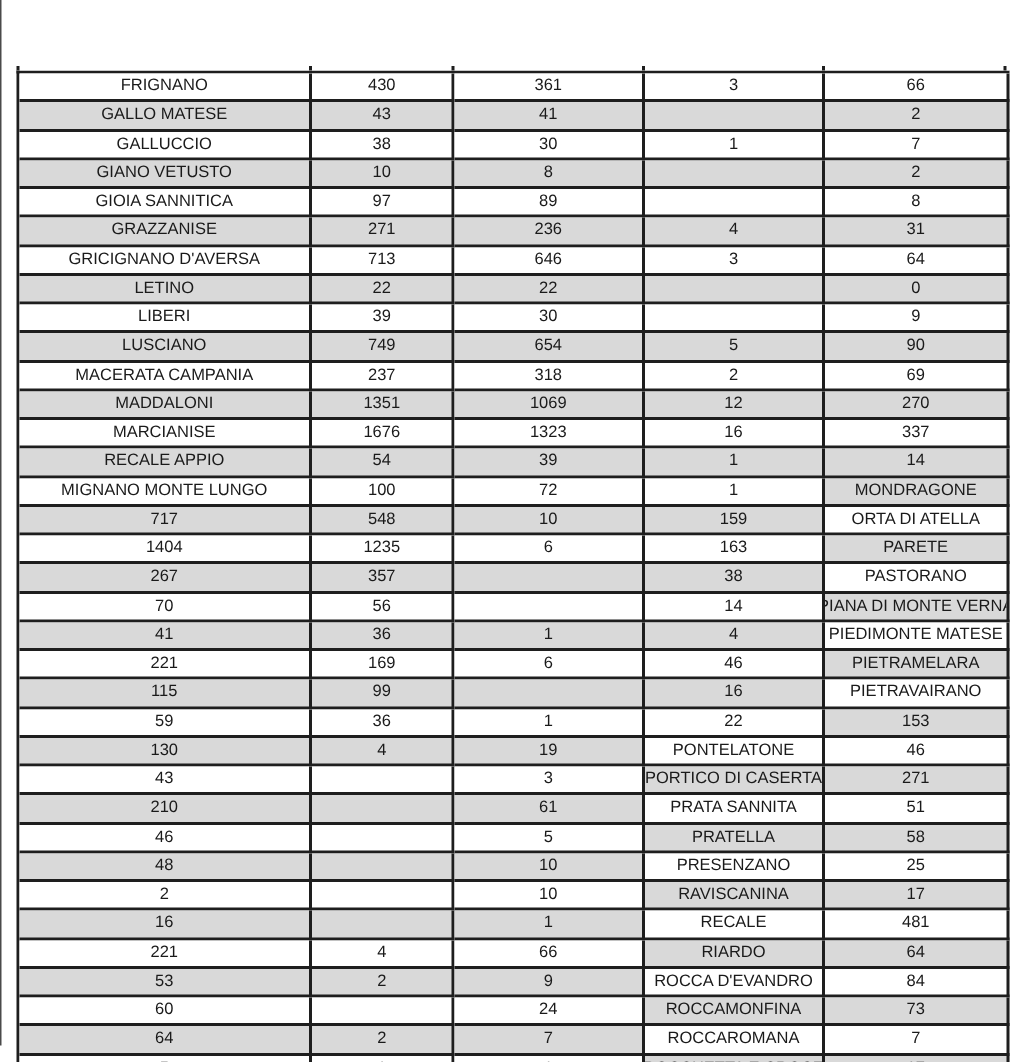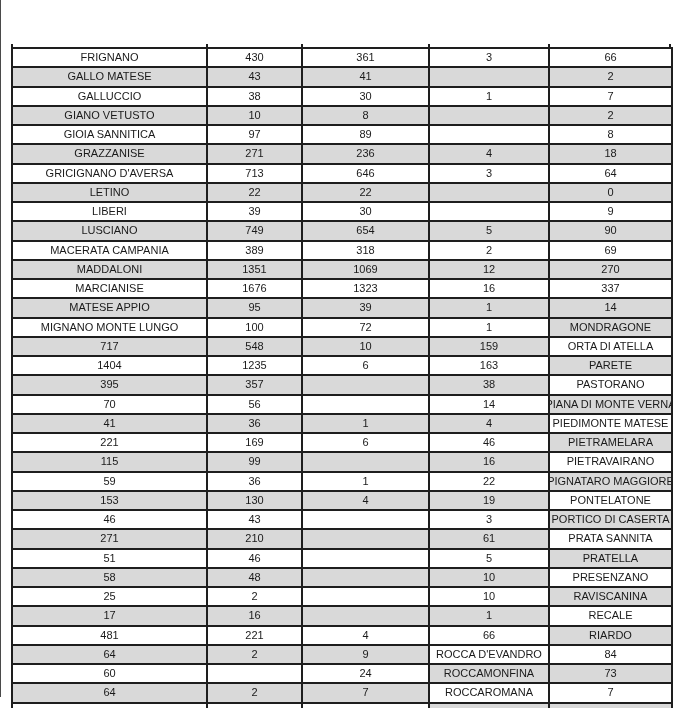--- a/index.html
+++ b/index.html
@@ -106,21 +106,21 @@
       <div class="cell alt">2</div>
       <div class="cell">GIOIA SANNITICA</div>
       <div class="cell">97</div>
       <div class="cell">89</div>
       <div class="cell"></div>
       <div class="cell">8</div>
       <div class="cell alt">GRAZZANISE</div>
       <div class="cell alt">271</div>
       <div class="cell alt">236</div>
       <div class="cell alt">4</div>
-      <div class="cell alt">18</div>
+      <div class="cell alt">31</div>
       <div class="cell">GRICIGNANO D'AVERSA</div>
       <div class="cell">713</div>
       <div class="cell">646</div>
       <div class="cell">3</div>
       <div class="cell">64</div>
       <div class="cell alt">LETINO</div>
       <div class="cell alt">22</div>
       <div class="cell alt">22</div>
       <div class="cell alt"></div>
       <div class="cell alt">0</div>
@@ -128,55 +128,55 @@
       <div class="cell">39</div>
       <div class="cell">30</div>
       <div class="cell"></div>
       <div class="cell">9</div>
       <div class="cell alt">LUSCIANO</div>
       <div class="cell alt">749</div>
       <div class="cell alt">654</div>
       <div class="cell alt">5</div>
       <div class="cell alt">90</div>
       <div class="cell">MACERATA CAMPANIA</div>
-      <div class="cell">389</div>
+      <div class="cell">237</div>
       <div class="cell">318</div>
       <div class="cell">2</div>
       <div class="cell">69</div>
       <div class="cell alt">MADDALONI</div>
       <div class="cell alt">1351</div>
       <div class="cell alt">1069</div>
       <div class="cell alt">12</div>
       <div class="cell alt">270</div>
       <div class="cell">MARCIANISE</div>
       <div class="cell">1676</div>
       <div class="cell">1323</div>
       <div class="cell">16</div>
       <div class="cell">337</div>
-      <div class="cell alt">MATESE APPIO</div>
-      <div class="cell alt">95</div>
+      <div class="cell alt">RECALE APPIO</div>
+      <div class="cell alt">54</div>
       <div class="cell alt">39</div>
       <div class="cell alt">1</div>
       <div class="cell alt">14</div>
       <div class="cell">MIGNANO MONTE LUNGO</div>
       <div class="cell">100</div>
       <div class="cell">72</div>
       <div class="cell">1</div>
       <div class="cell alt">MONDRAGONE</div>
       <div class="cell alt">717</div>
       <div class="cell alt">548</div>
       <div class="cell alt">10</div>
       <div class="cell alt">159</div>
       <div class="cell">ORTA DI ATELLA</div>
       <div class="cell">1404</div>
       <div class="cell">1235</div>
       <div class="cell">6</div>
       <div class="cell">163</div>
       <div class="cell alt">PARETE</div>
-      <div class="cell alt">395</div>
+      <div class="cell alt">267</div>
       <div class="cell alt">357</div>
       <div class="cell alt"></div>
       <div class="cell alt">38</div>
       <div class="cell">PASTORANO</div>
       <div class="cell">70</div>
       <div class="cell">56</div>
       <div class="cell"></div>
       <div class="cell">14</div>
       <div class="cell alt">PIANA DI MONTE VERNA</div>
       <div class="cell alt">41</div>
@@ -191,21 +191,20 @@
       <div class="cell alt">PIETRAMELARA</div>
       <div class="cell alt">115</div>
       <div class="cell alt">99</div>
       <div class="cell alt"></div>
       <div class="cell alt">16</div>
       <div class="cell">PIETRAVAIRANO</div>
       <div class="cell">59</div>
       <div class="cell">36</div>
       <div class="cell">1</div>
       <div class="cell">22</div>
-      <div class="cell alt">PIGNATARO MAGGIORE</div>
       <div class="cell alt">153</div>
       <div class="cell alt">130</div>
       <div class="cell alt">4</div>
       <div class="cell alt">19</div>
       <div class="cell">PONTELATONE</div>
       <div class="cell">46</div>
       <div class="cell">43</div>
       <div class="cell"></div>
       <div class="cell">3</div>
       <div class="cell alt">PORTICO DI CASERTA</div>
@@ -233,20 +232,21 @@
       <div class="cell alt">16</div>
       <div class="cell alt"></div>
       <div class="cell alt">1</div>
       <div class="cell">RECALE</div>
       <div class="cell">481</div>
       <div class="cell">221</div>
       <div class="cell">4</div>
       <div class="cell">66</div>
       <div class="cell alt">RIARDO</div>
       <div class="cell alt">64</div>
+      <div class="cell alt">53</div>
       <div class="cell alt">2</div>
       <div class="cell alt">9</div>
       <div class="cell">ROCCA D'EVANDRO</div>
       <div class="cell">84</div>
       <div class="cell">60</div>
       <div class="cell"></div>
       <div class="cell">24</div>
       <div class="cell alt">ROCCAMONFINA</div>
       <div class="cell alt">73</div>
       <div class="cell alt">64</div>

